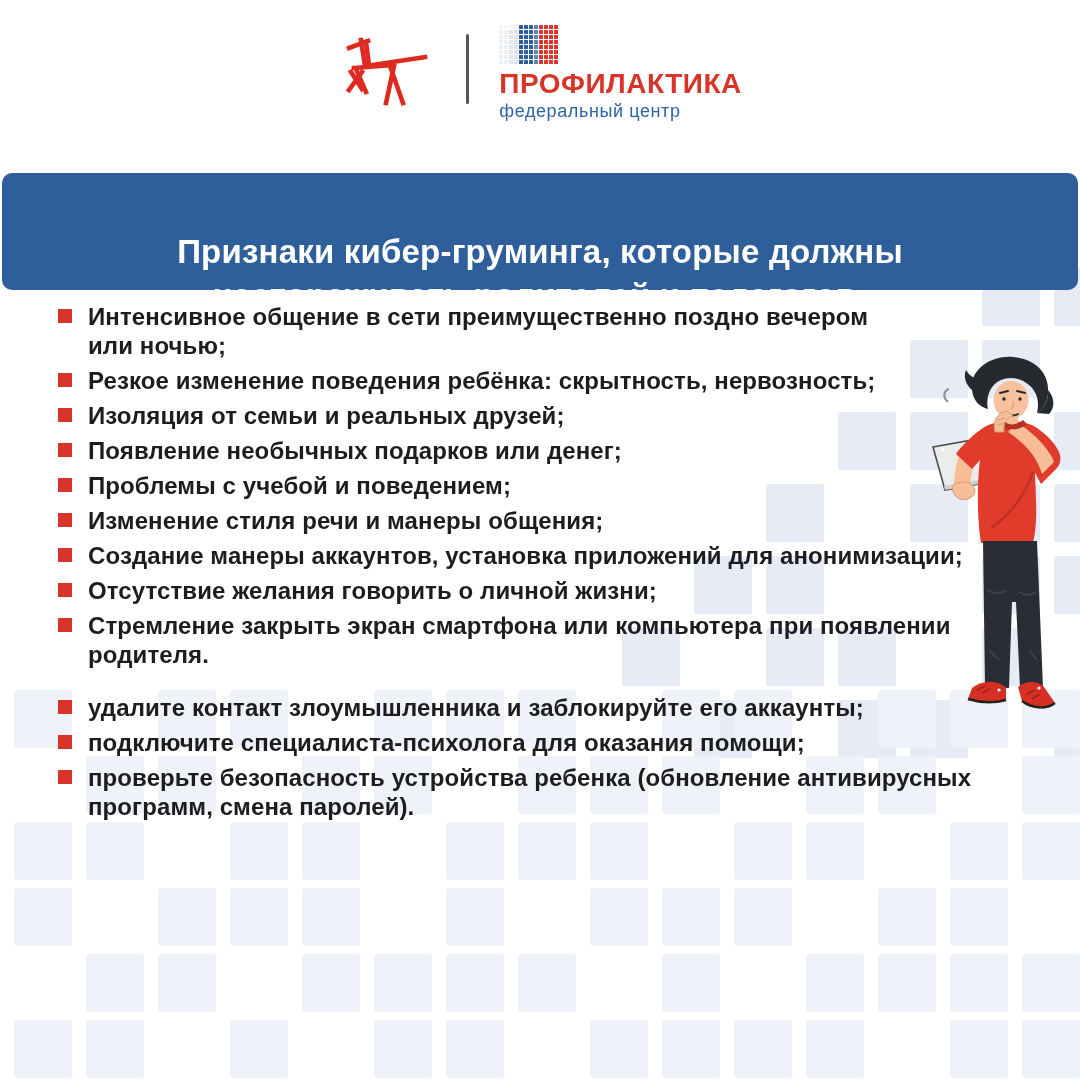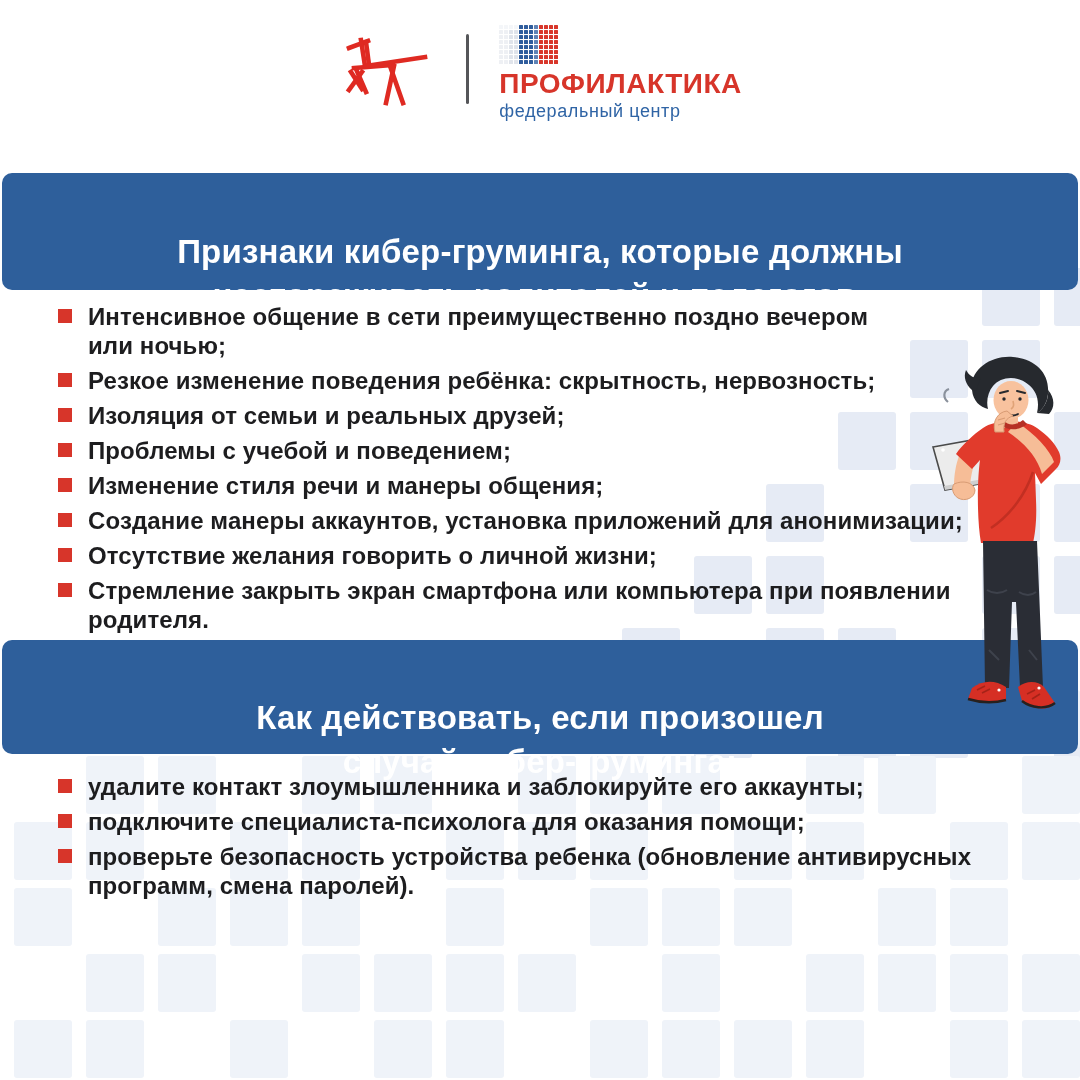--- a/index.html
+++ b/index.html
@@ -262,20 +262,24 @@
       <li>
         <span class="bullet"></span>
         <span class="item-text">Резкое изменение поведения ребёнка: скрытность, нервозность;</span>
       </li>
       <li>
         <span class="bullet"></span>
         <span class="item-text">Изоляция от семьи и реальных друзей;</span>
       </li>
       <li>
         <span class="bullet"></span>
+        <span class="item-text">Появление необычных подарков или денег;</span>
+      </li>
+      <li>
+        <span class="bullet"></span>
         <span class="item-text">Проблемы с учебой и поведением;</span>
       </li>
       <li>
         <span class="bullet"></span>
         <span class="item-text">Изменение стиля речи и манеры общения;</span>
       </li>
       <li>
         <span class="bullet"></span>
         <span class="item-text">Создание манеры аккаунтов, установка приложений для анонимизации;</span>
       </li>
@@ -283,24 +287,20 @@
         <span class="bullet"></span>
         <span class="item-text">Отсутствие желания говорить о личной жизни;</span>
       </li>
       <li>
         <span class="bullet"></span>
         <span class="item-text">Стремление закрыть экран смартфона или компьютера при появлении
 родителя.</span>
       </li>
     </ul>
 
-  <section class="banner banner2">
-    <span>Как действовать, если произошел
-случай кибер-груминга:</span>
-  </section>
   <ul class="list list2">
       <li>
         <span class="bullet"></span>
         <span class="item-text">удалите контакт злоумышленника и заблокируйте его аккаунты;</span>
       </li>
       <li>
         <span class="bullet"></span>
         <span class="item-text">подключите специалиста-психолога для оказания помощи;</span>
       </li>
       <li>

